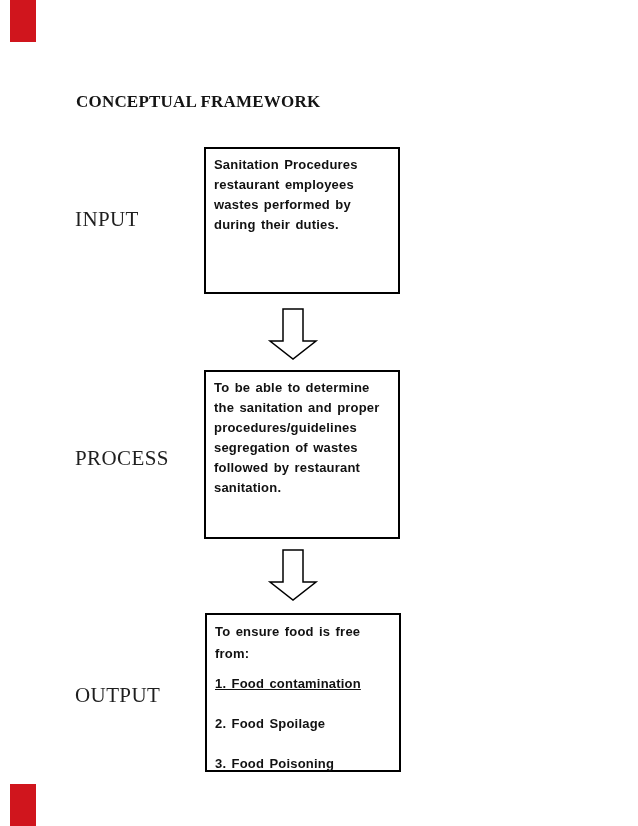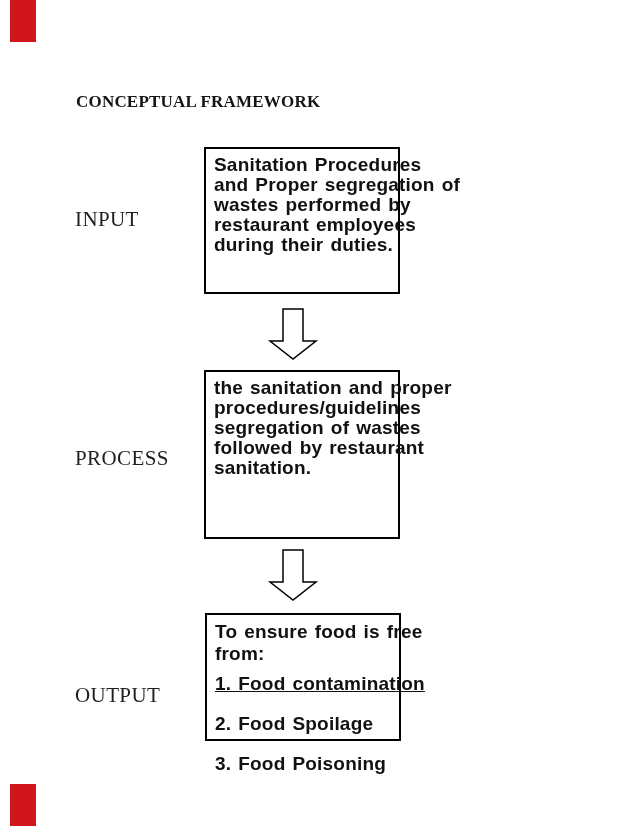--- a/index.html
+++ b/index.html
@@ -55,32 +55,32 @@
   .flow-box {
     position: absolute;
     left: 204px;
     width: 196px;
     box-sizing: border-box;
     border: 2px solid #000000;
     background: #ffffff;
     padding: 6px 6px 0 8px;
     font-family: "Liberation Sans", sans-serif;
     font-weight: bold;
-    font-size: 19px;
+    font-size: 13px;
     letter-spacing: 0.2px;
     word-spacing: 1.5px;
     color: #111111;
   }
   .flow-box .line {
     line-height: 20px;
     white-space: nowrap;
   }
   .box-input   { top: 147px; height: 147px; }
   .box-process { top: 370px; height: 169px; }
-  .box-output  { top: 613px; height: 128px; left: 205px; }
+  .box-output  { top: 613px; height: 159px; left: 205px; }
 
   .box-output .line { line-height: 22px; }
   .box-output .list-item {
     line-height: 20px;
     margin-top: 20px;
     white-space: nowrap;
   }
   .box-output .list-item.first { margin-top: 9px; text-decoration: underline; }
 
   .flow-arrow {
@@ -102,33 +102,33 @@
   <div class="corner-marker bottom"></div>
 
   <h1 class="doc-title">CONCEPTUAL FRAMEWORK</h1>
 
   <div class="row-label input">INPUT</div>
   <div class="row-label process">PROCESS</div>
   <div class="row-label output">OUTPUT</div>
 
   <div class="flow-box box-input">
     <div class="line">Sanitation Procedures</div>
-    <div class="line">and Proper segregation of</div>
+    <div class="line">restaurant employees</div>
     <div class="line">wastes performed by</div>
-    <div class="line">restaurant employees</div>
     <div class="line">during their duties.</div>
   </div>
 
   <div class="flow-arrow arrow1">
     <svg width="52" height="52" viewBox="0 0 52 52" aria-hidden="true">
       <polygon points="16,1 36,1 36,33 49,33 26,51 3,33 16,33" fill="#ffffff" stroke="#000000" stroke-width="1.5" stroke-linejoin="miter"></polygon>
     </svg>
   </div>
 
   <div class="flow-box box-process">
+    <div class="line">To be able to determine</div>
     <div class="line">the sanitation and proper</div>
     <div class="line">procedures/guidelines</div>
     <div class="line">segregation of wastes</div>
     <div class="line">followed by restaurant</div>
     <div class="line">sanitation.</div>
   </div>
 
   <div class="flow-arrow arrow2">
     <svg width="52" height="52" viewBox="0 0 52 52" aria-hidden="true">
       <polygon points="16,1 36,1 36,33 49,33 26,51 3,33 16,33" fill="#ffffff" stroke="#000000" stroke-width="1.5" stroke-linejoin="miter"></polygon>

